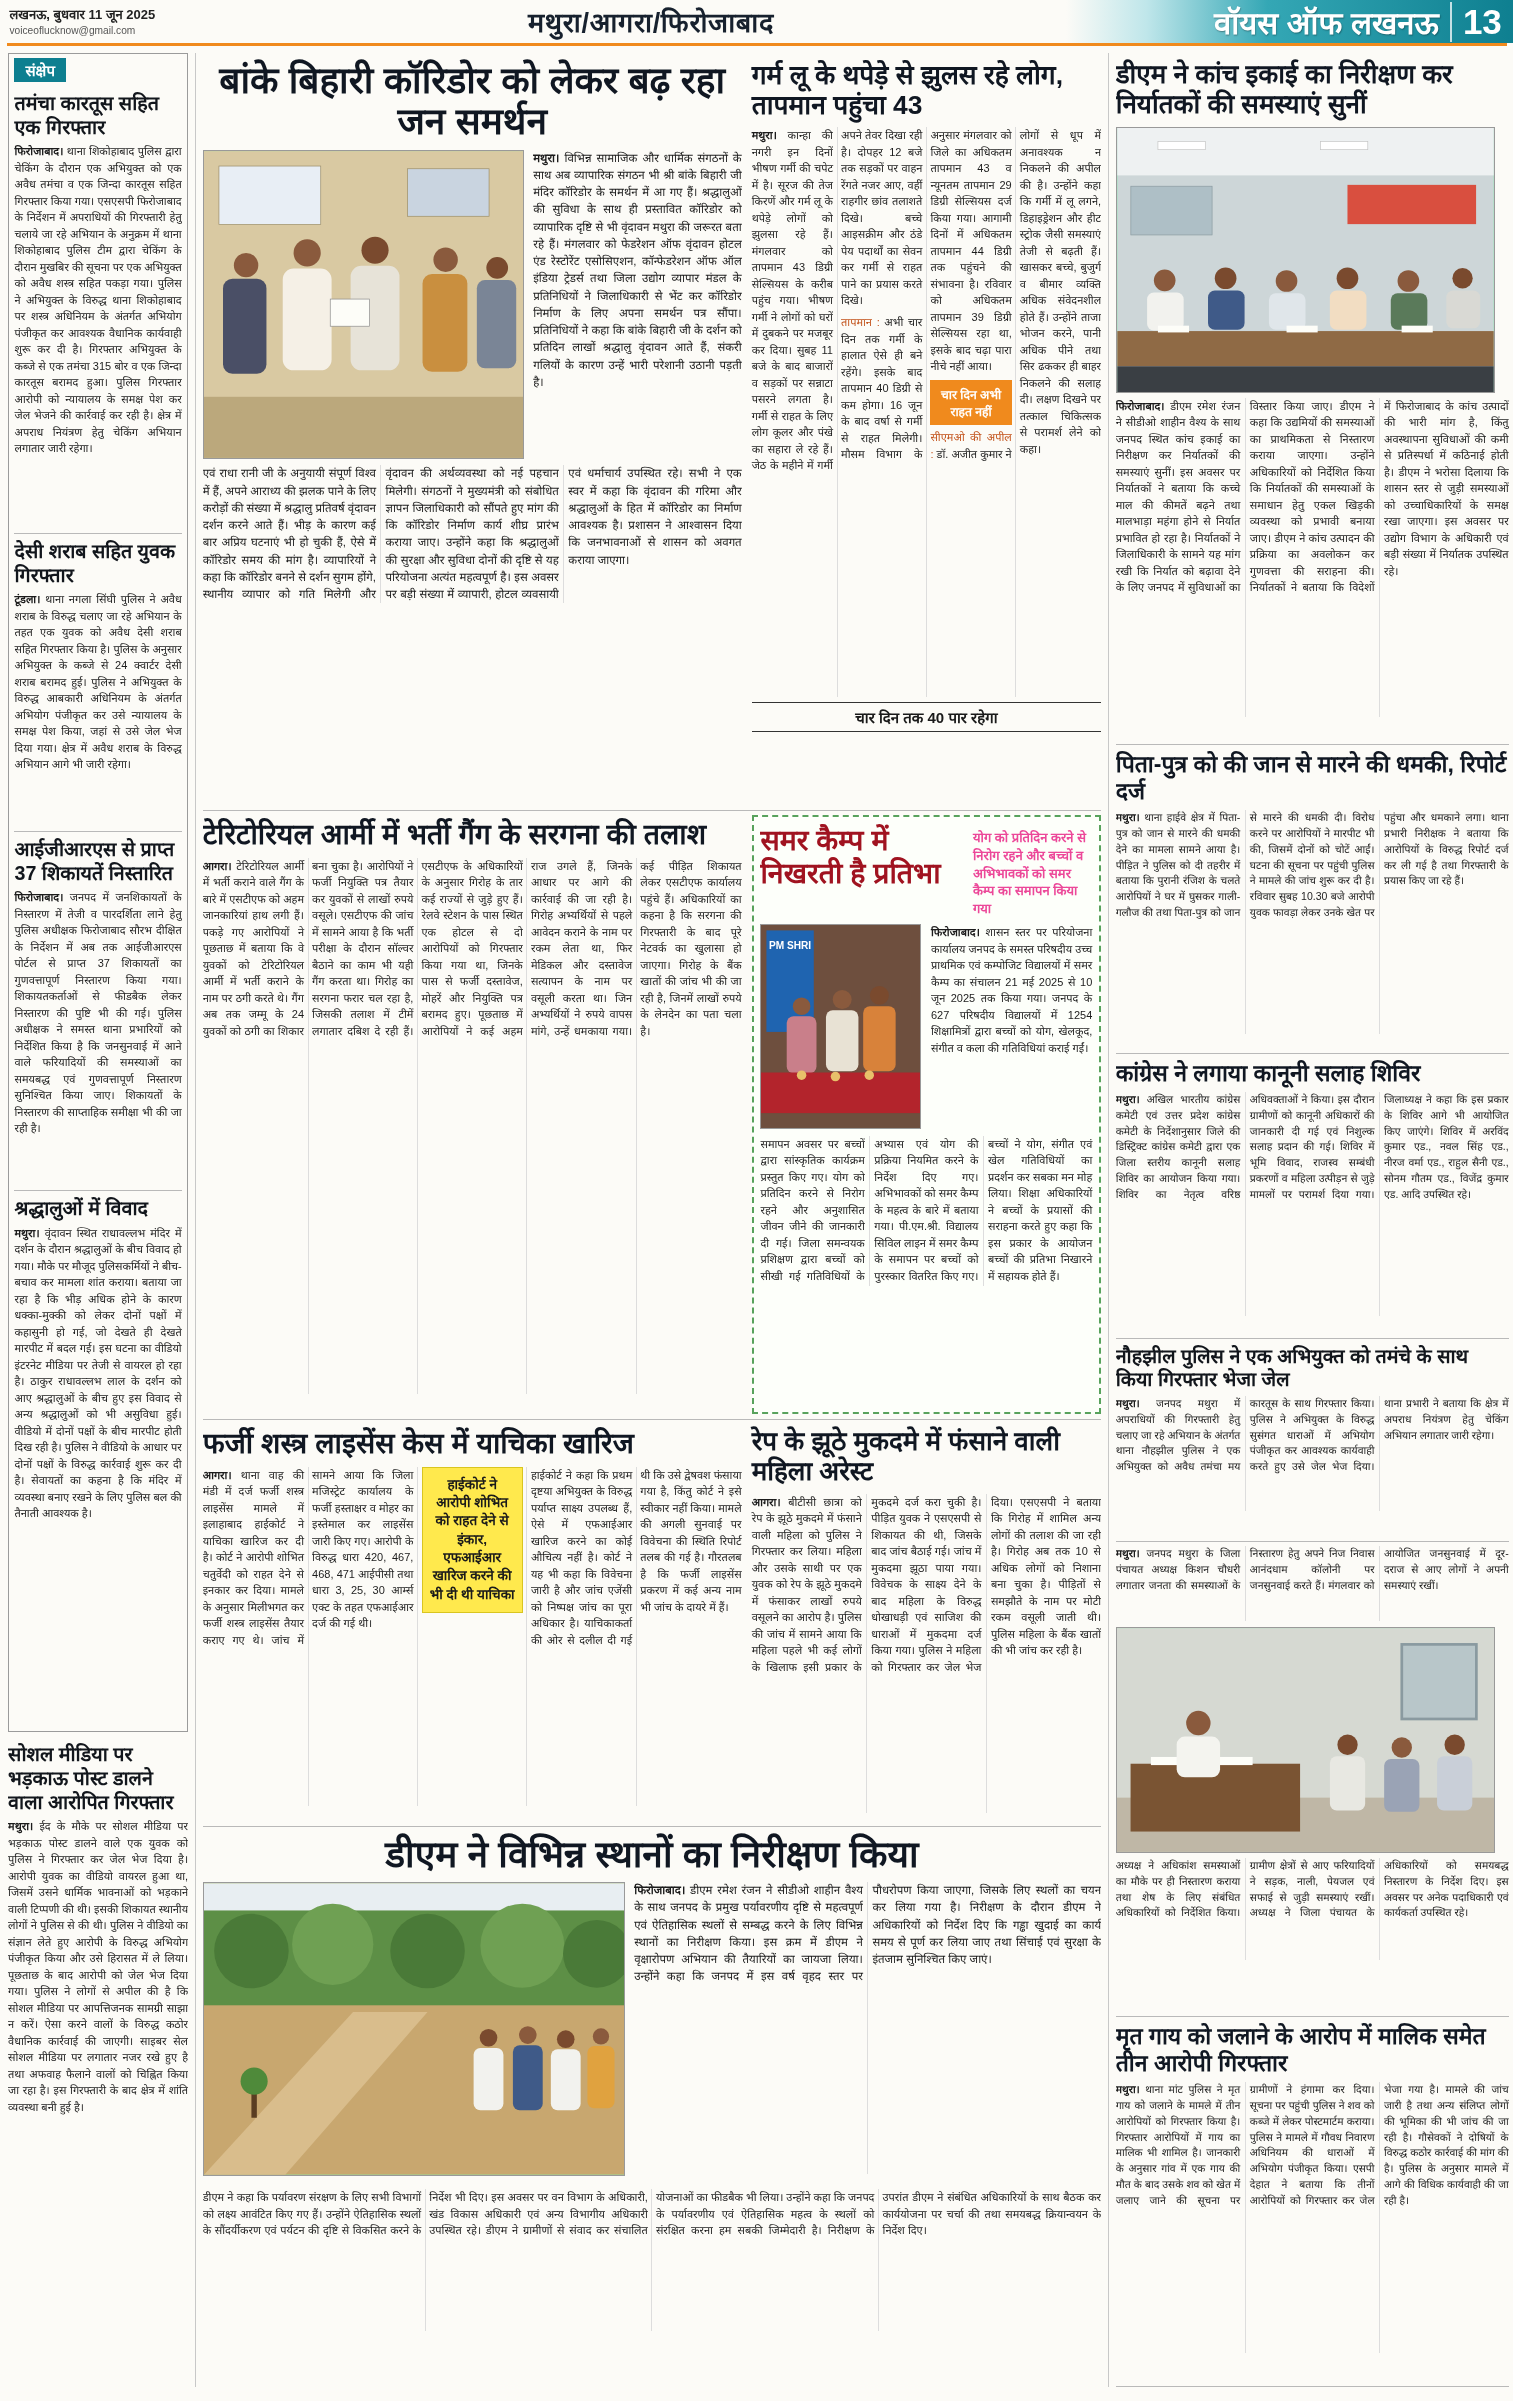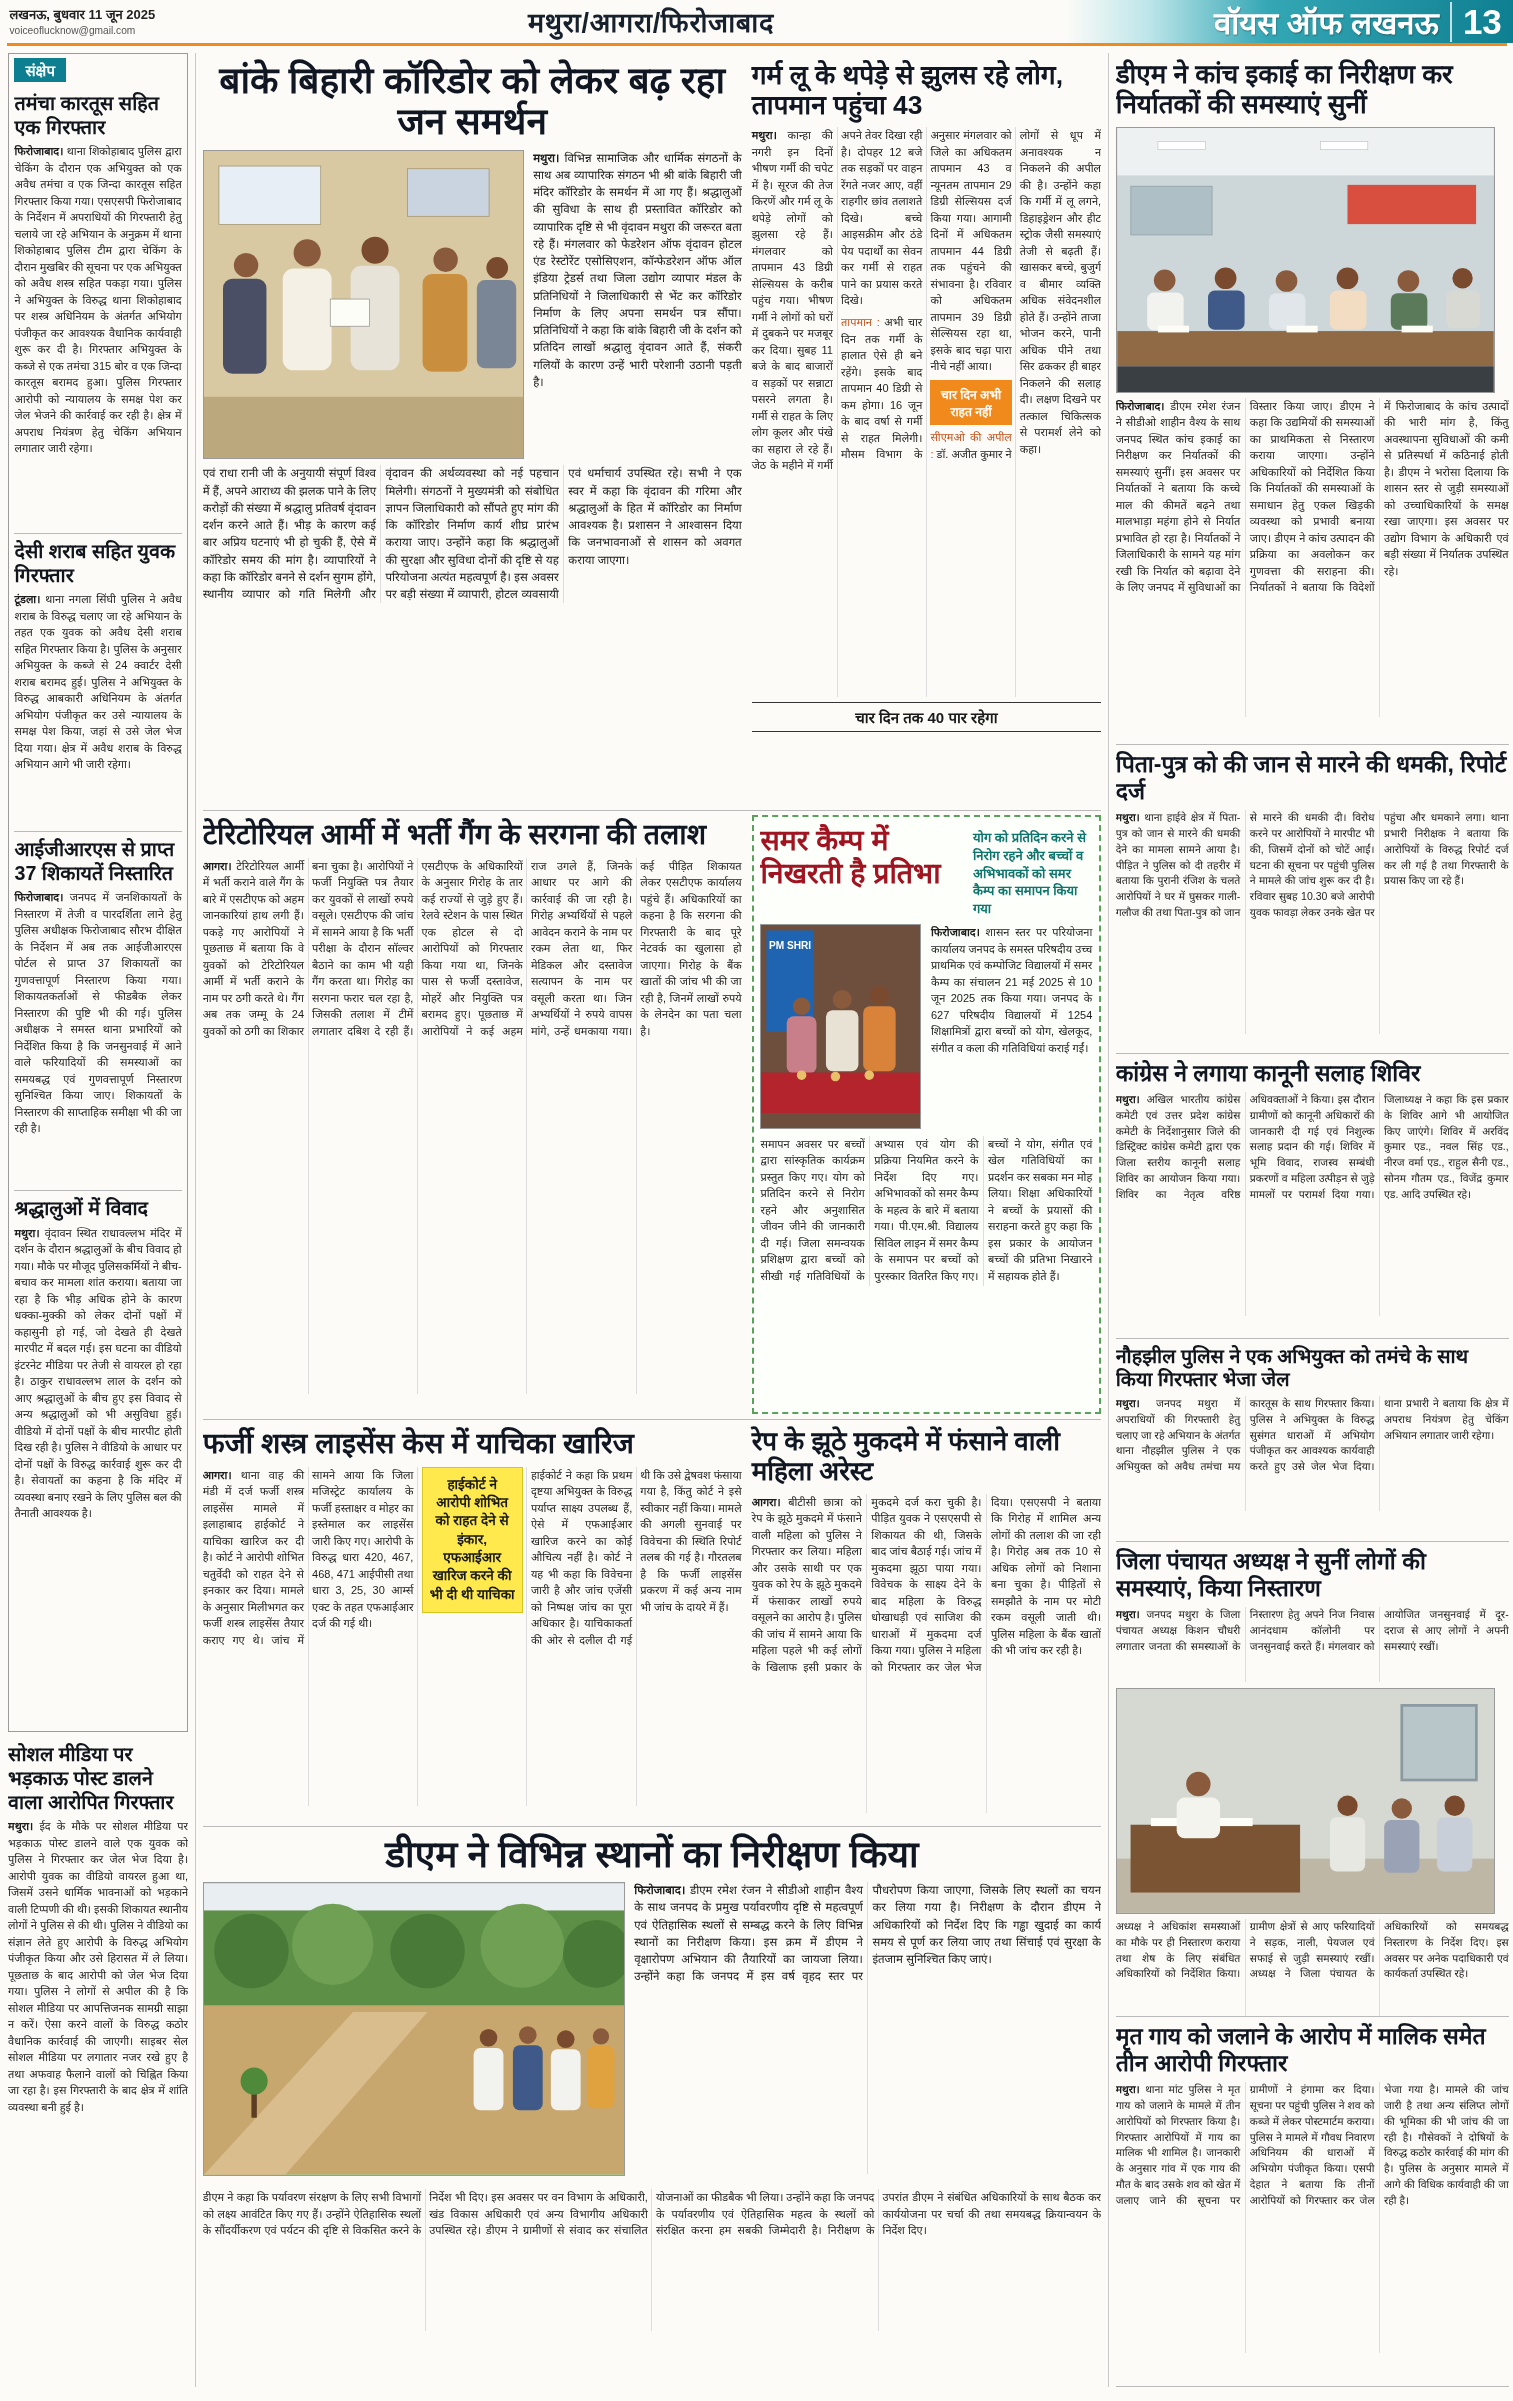--- a/index.html
+++ b/index.html
@@ -48,21 +48,21 @@
   .photo{background:#86efac;border:0.7px solid #999;overflow:hidden;}
   .photo svg{display:block;}
   .alert-badge{display:block;background:#f08a1d;color:#fff;font-weight:bold;font-size:12.2px;
                text-align:center;padding:5.4px 4.1px;margin:4.1px 0;break-inside:avoid;}
   .temp-lead,.cmo-lead{color:#c2521a;font-weight:normal;margin-top:13px;}
   .footer-note{border-top:1.4px solid #333;border-bottom:1.4px solid #333;text-align:center;
                font-weight:800;font-size:15px;padding:4.1px 0;margin-top:4.1px;}
   .summer-box{border:2px dashed #58a25c;background:#fdfffa;padding:6.8px;box-sizing:border-box;
               width:100%;height:100%;overflow:hidden;}
   .summer-head{display:flex;gap:9.5px;align-items:flex-start;}
-  .summer-sub{font-size:13px;font-weight:bold;color:#0f766e;line-height:1.35;flex:1;padding-top:5.4px;}
+  .summer-sub{font-size:13px;font-weight:bold;color:#ec4899;line-height:1.35;flex:1;padding-top:5.4px;}
   .pullquote{background:#ffe94d;font-weight:800;font-size:13.6px;line-height:1.35;text-align:center;
              padding:8.1px 6.8px;margin:4.1px 0;break-inside:avoid;border:0.7px solid #d9c520;}
   .side-row{display:flex;gap:9.5px;}
   .flex1{flex:1;min-width:0;}
   .rc-art{border-bottom:0.7px solid #b9b9b9;padding:4.1px 0 5.4px;overflow:hidden;box-sizing:border-box;}
 </style>
 </head>
 <body>
 
 <div class="page">
@@ -323,21 +323,20 @@
 
       <article class="rc-art" style="height:203px">
         <h3 class="h-sm">नौहझील पुलिस ने एक अभियुक्त को तमंचे के साथ किया गिरफ्तार भेजा जेल</h3>
         <div class="cols-3 f15" style="height:115px">
           <p class="body f15"><b class="dl">मथुरा।</b>
           <span>जनपद मथुरा में अपराधियों की गिरफ्तारी हेतु चलाए जा रहे अभियान के अंतर्गत थाना नौहझील पुलिस ने एक अभियुक्त को अवैध तमंचा मय कारतूस के साथ गिरफ्तार किया। पुलिस ने अभियुक्त के विरुद्ध सुसंगत धाराओं में अभियोग पंजीकृत कर आवश्यक कार्यवाही करते हुए उसे जेल भेज दिया। थाना प्रभारी ने बताया कि क्षेत्र में अपराध नियंत्रण हेतु चेकिंग अभियान लगातार जारी रहेगा।</span></p>
         </div>
       </article>
 
       <article class="rc-art" style="height:475px">
-        <h3 class="h-md">जिला पंचायत अध्यक्ष ने सुनीं लोगों की समस्याएं, किया निस्तारण</h3>
         <div class="cols-3 f15" style="height:75px">
           <p class="body f15"><b class="dl">मथुरा।</b>
           <span>जनपद मथुरा के जिला पंचायत अध्यक्ष किशन चौधरी लगातार जनता की समस्याओं के निस्तारण हेतु अपने निज निवास आनंदधाम कॉलोनी पर जनसुनवाई करते हैं। मंगलवार को आयोजित जनसुनवाई में दूर-दराज से आए लोगों ने अपनी समस्याएं रखीं।</span></p>
         </div>
         <div class="photo" style="width:377px;height:224px;margin:5.4px 0">
           <svg width="377" height="224" viewBox="0 0 556 330">
             <rect width="556" height="330" fill="#d6d9d2"></rect>
             <rect y="250" width="556" height="80" fill="#bfb7a6"></rect>
             <rect x="420" y="24" width="110" height="110" fill="#b8c6c9" stroke="#8a9aa0" stroke-width="4"></rect>
             <rect x="20" y="200" width="250" height="100" fill="#7a5433"></rect>

